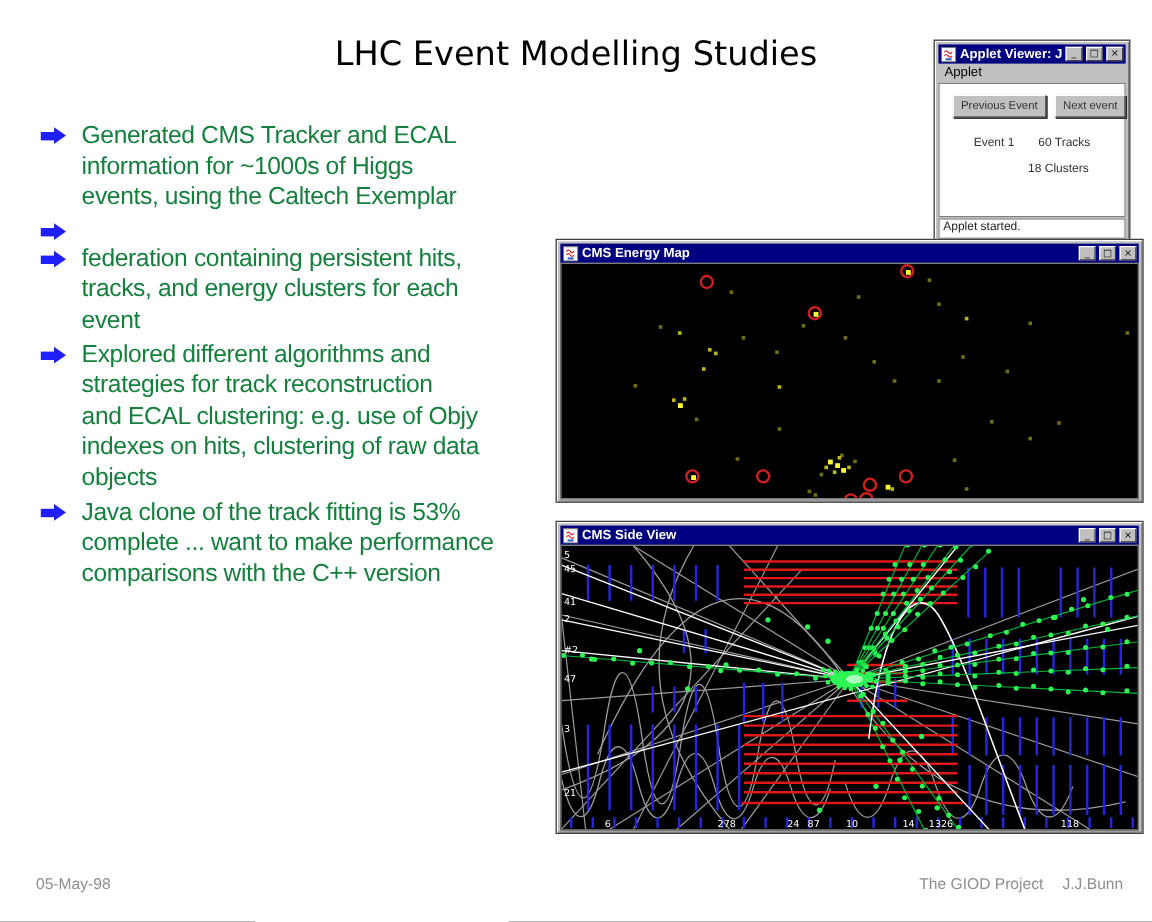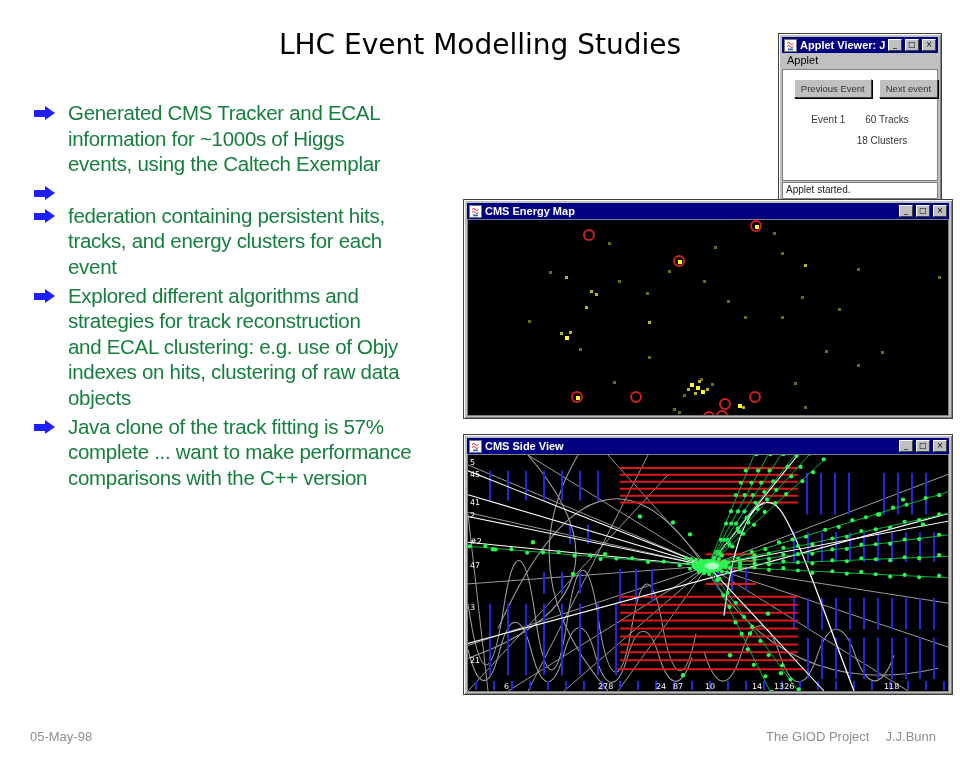--- a/index.html
+++ b/index.html
@@ -94,21 +94,21 @@
           <div class="bline">Explored different algorithms and</div>
           <div class="bline">strategies for track reconstruction</div>
           <div class="bline">and ECAL clustering: e.g. use of Objy</div>
           <div class="bline">indexes on hits, clustering of raw data</div>
           <div class="bline">objects</div>
         </div>
       </div>
       <div class="bullet">
         <div class="arrow"></div>
         <div class="btext">
-          <div class="bline">Java clone of the track fitting is 57%</div>
+          <div class="bline">Java clone of the track fitting is 53%</div>
           <div class="bline">complete ... want to make performance</div>
           <div class="bline">comparisons with the C++ version</div>
         </div>
       </div>
     </div>
 
   <span id="footer-left">05-May-98</span>
   <span id="footer-right">
     <span>The GIOD Project</span>
     <span>J.J.Bunn</span>

